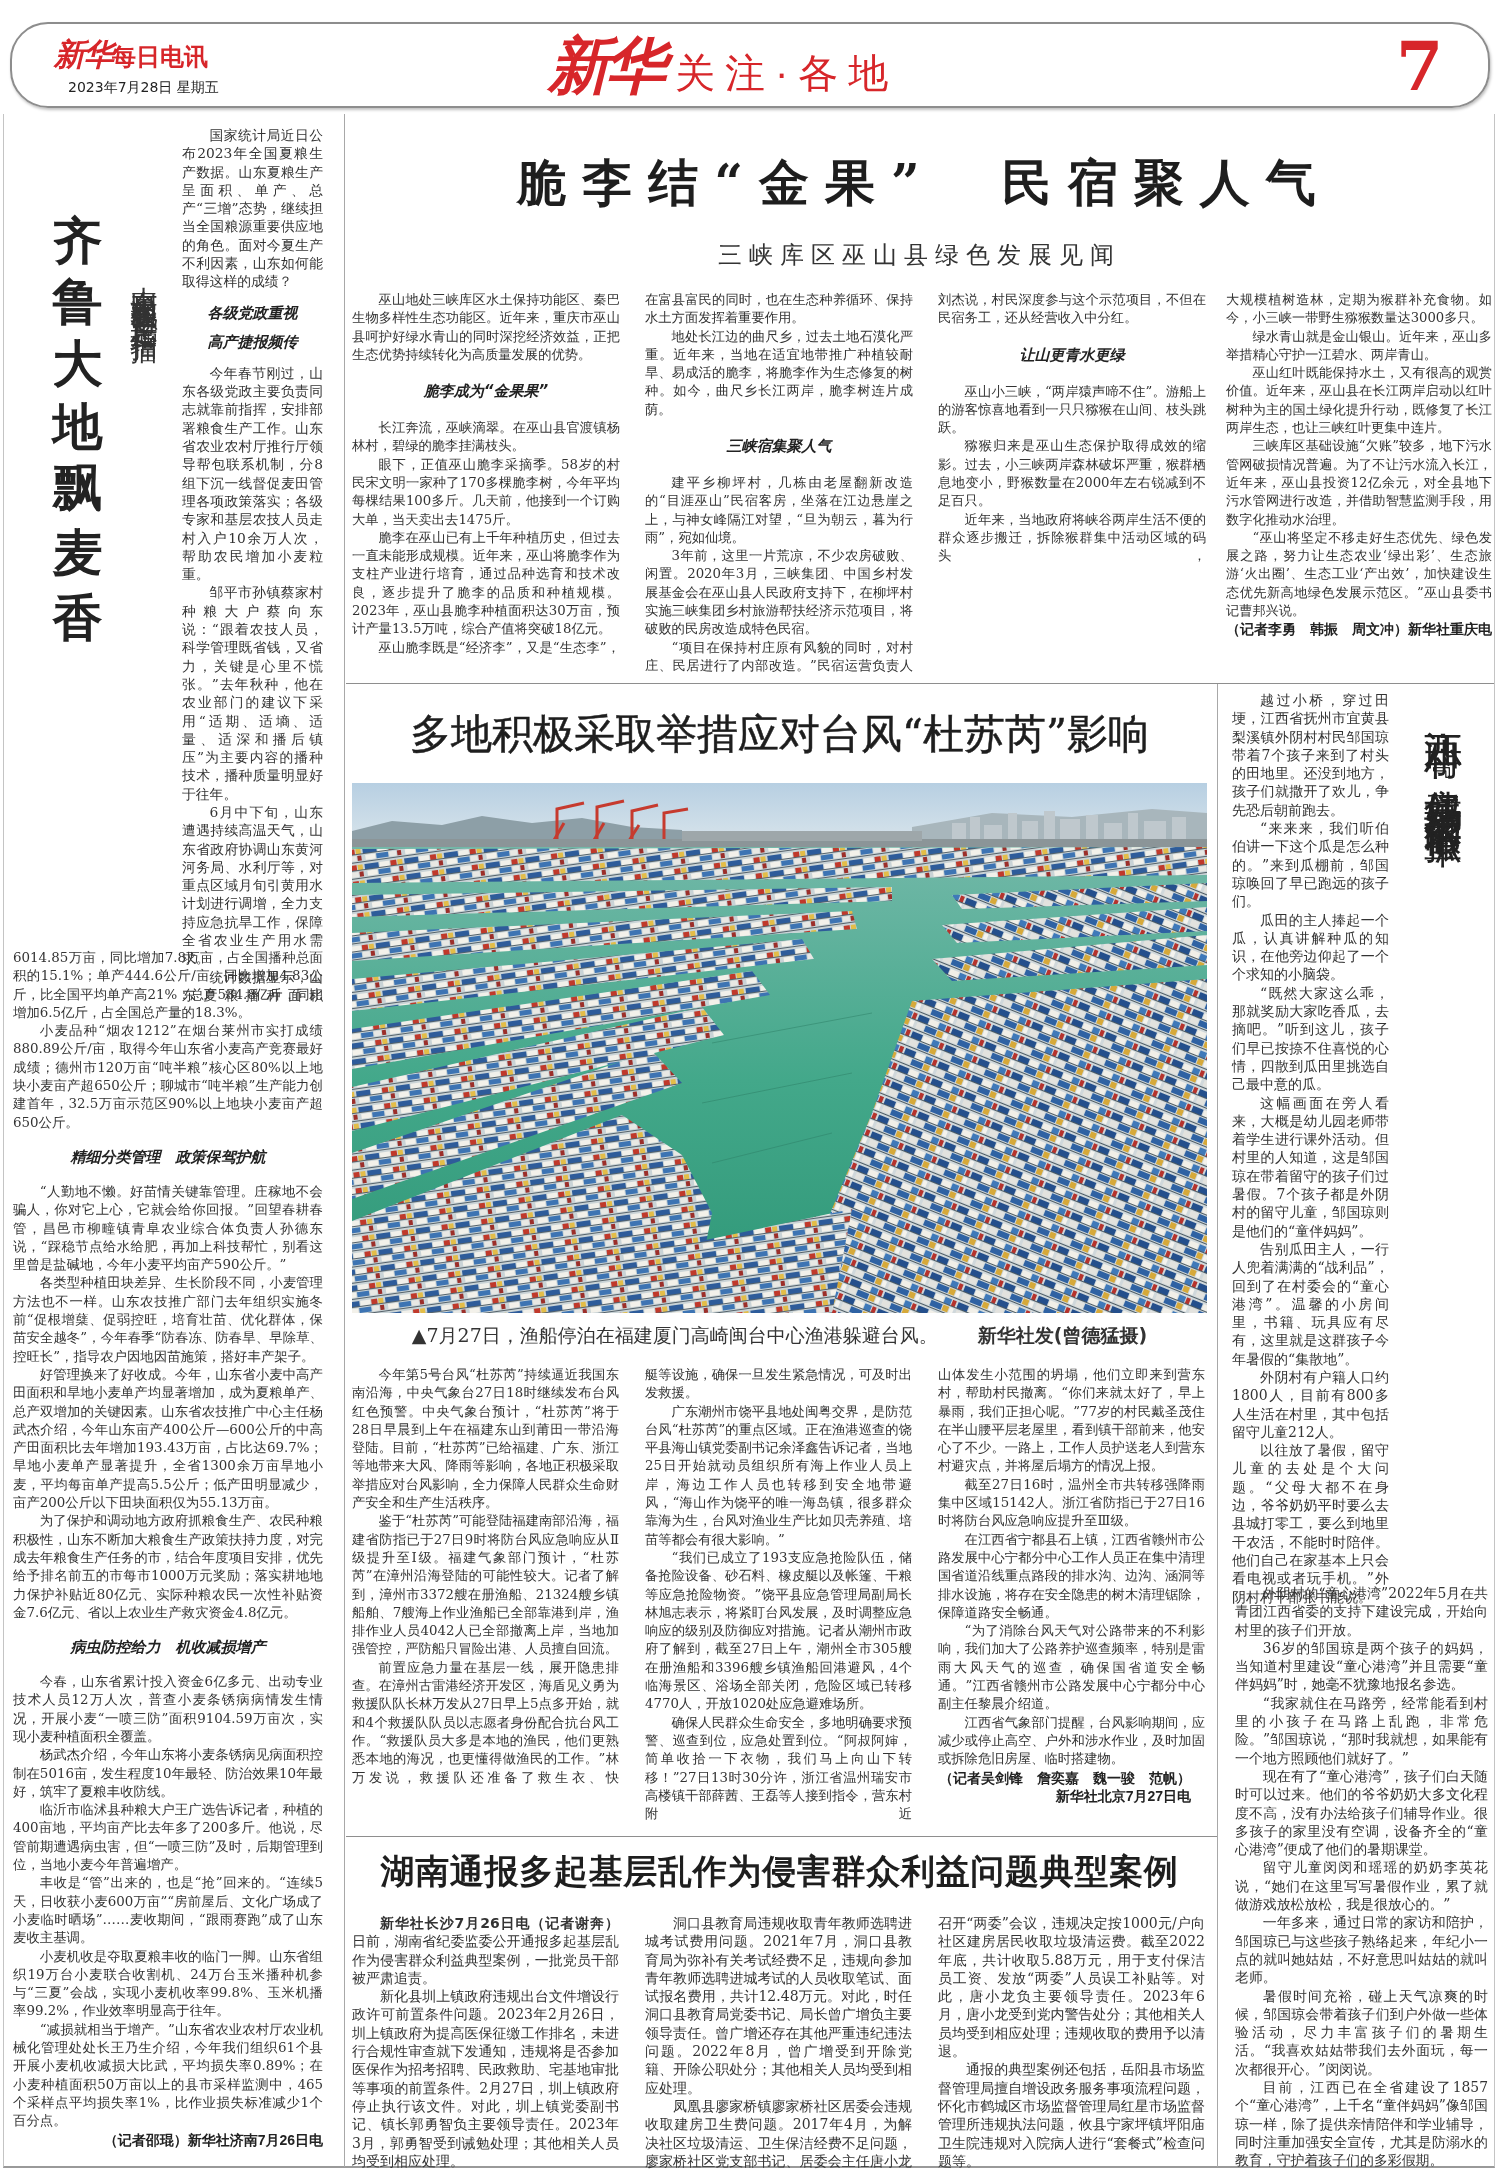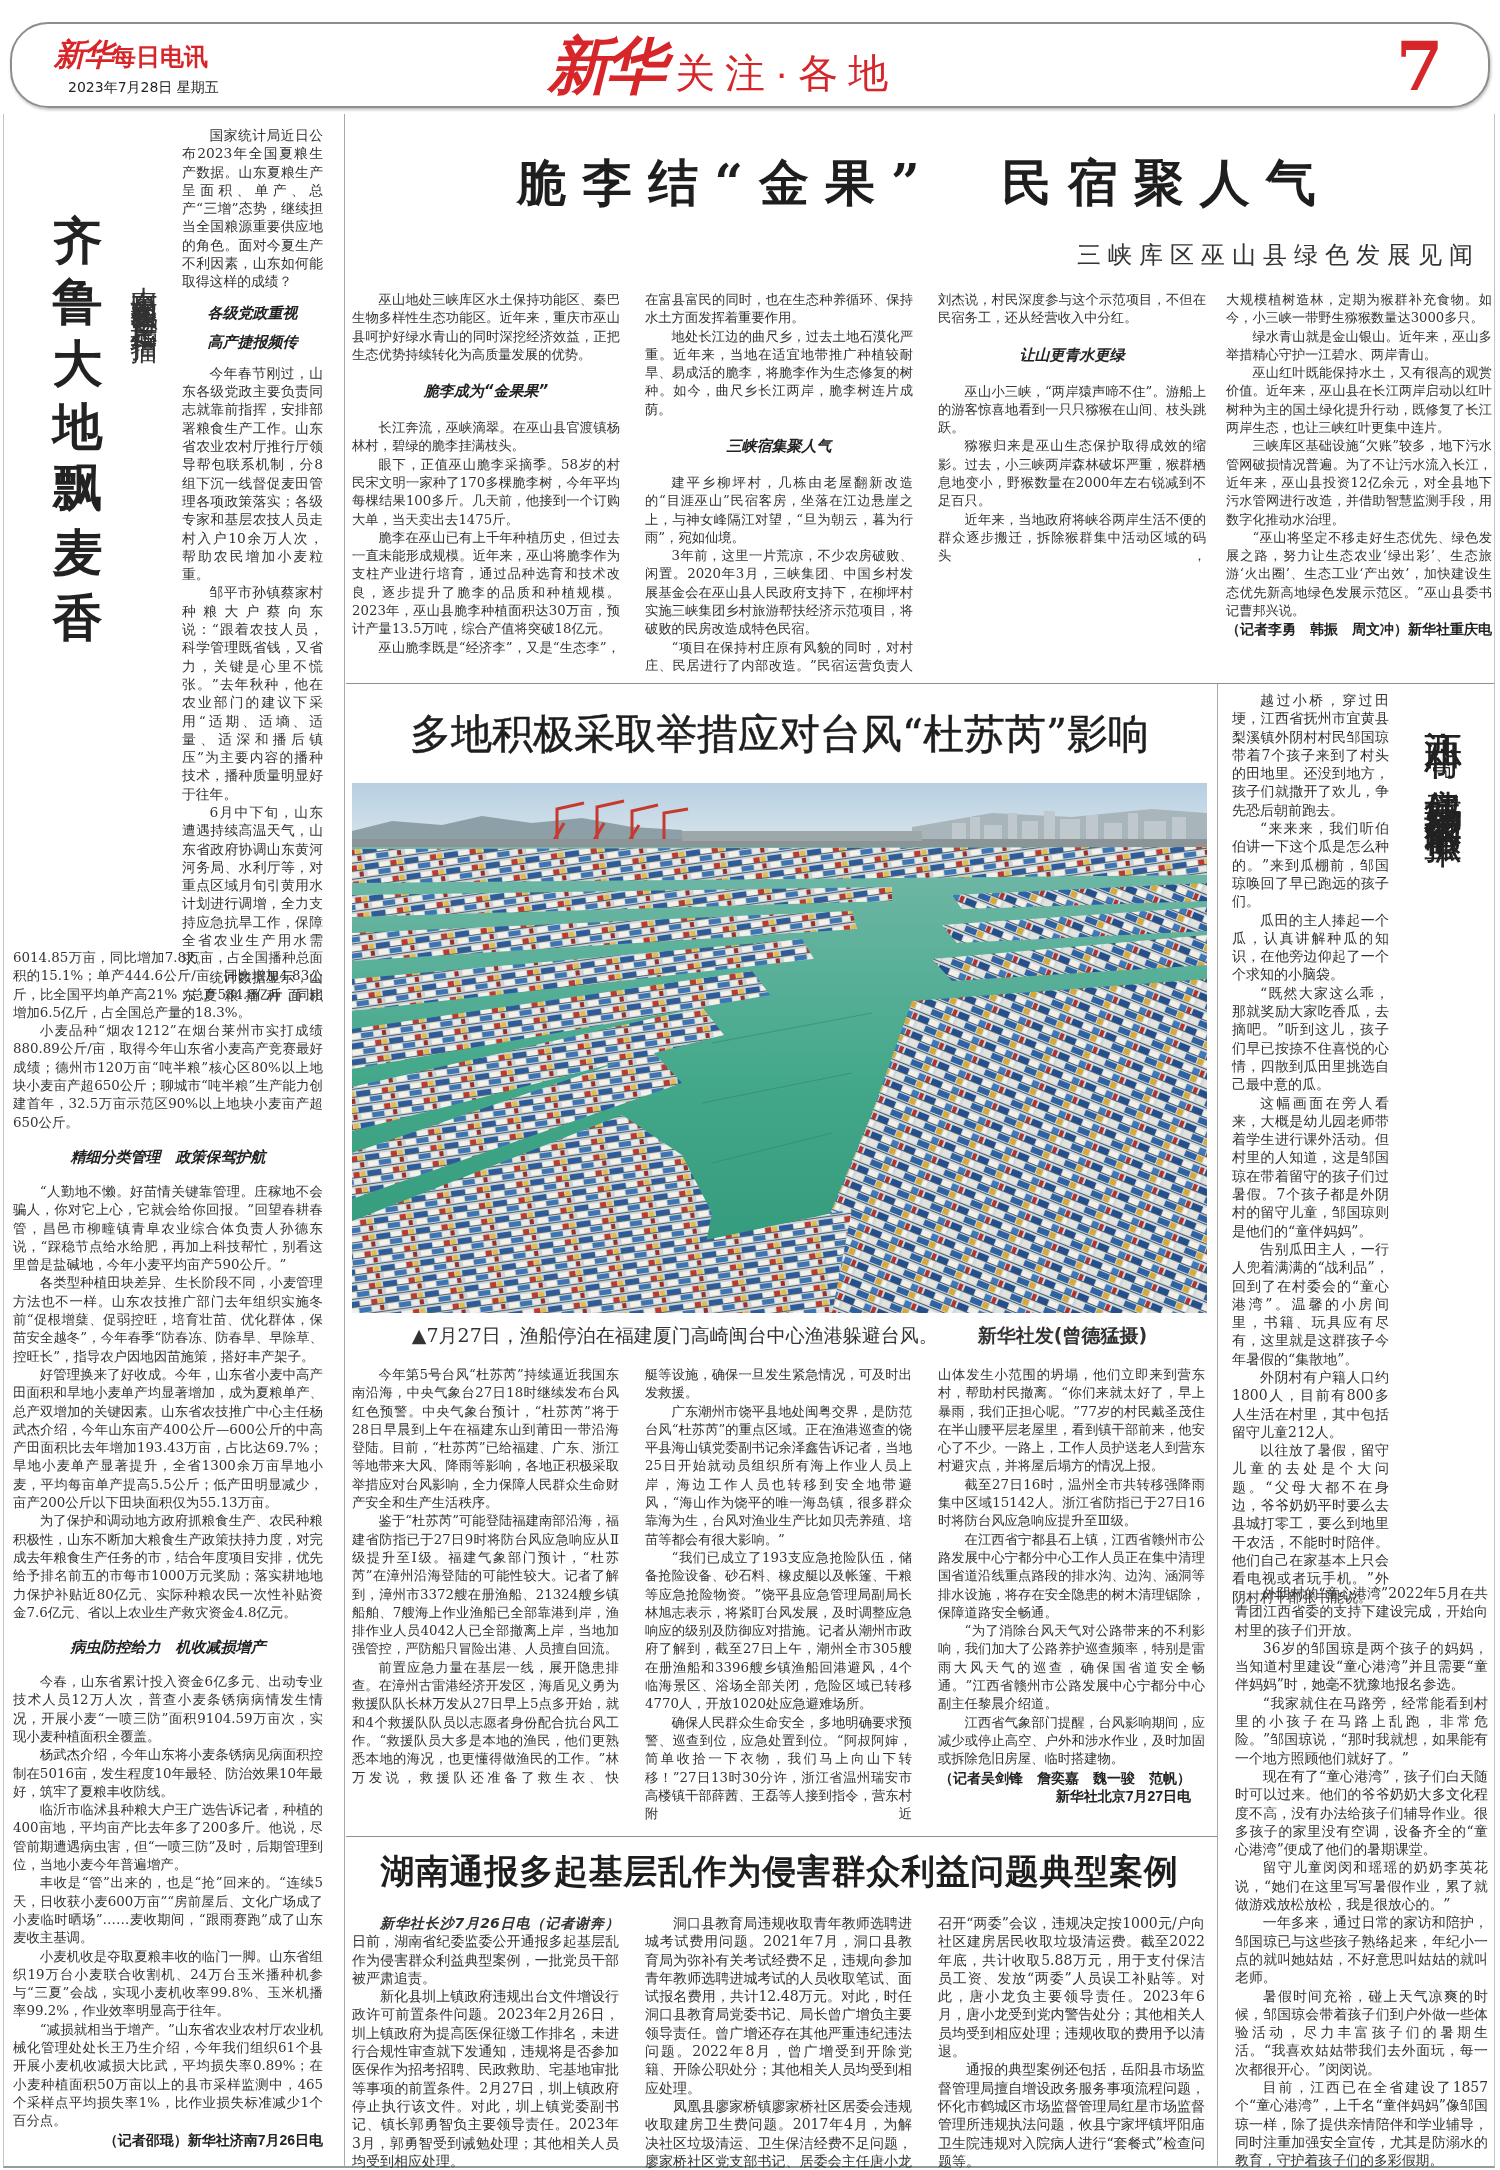--- a/index.html
+++ b/index.html
@@ -23,21 +23,21 @@
   .col p{margin:0;text-indent:2em;}
   .col p.cont{text-indent:0;}
   .col p.split{text-align-last:justify;}
   .subhead{font-family:"DejaVu Sans",sans-serif;font-weight:bold;text-align:center;font-size:15px;line-height:54.9px;margin:0;color:#222;font-style:italic;}
   .subhead.w51{line-height:51px;}
   .byline{font-family:Liberation Sans, sans-serif;font-weight:bold;text-align:right;font-size:14px;line-height:18.3px;color:#222;white-space:nowrap;}
   .vtitle{position:absolute;writing-mode:vertical-rl;white-space:nowrap;color:#222;}
   .headline{position:absolute;text-align:center;white-space:nowrap;color:#1e1e1e;}
   .caption{position:absolute;left:352px;top:1323px;width:855px;text-align:center;font-size:19px;color:#333;white-space:nowrap;}
   .caption .credit{font-family:"DejaVu Sans",sans-serif;font-weight:bold;margin-left:40px;}
-  .lead-dateline{font-family:"DejaVu Sans",sans-serif;font-weight:bold;font-style:italic;}
+  .lead-dateline{font-family:"DejaVu Sans",sans-serif;font-weight:bold;}
 </style>
 </head>
 <body>
 
 <div class="header-box"></div>
 <div class="paper-logo">
   <span class="brand">新华</span><span class="suffix">每日电讯</span>
 </div>
 <div class="paper-date">2023年7月28日 星期五</div>
 <div class="section-brand">新华</div>
@@ -75,21 +75,21 @@
   <p>今春，山东省累计投入资金6亿多元、出动专业技术人员12万人次，普查小麦条锈病病情发生情况，开展小麦“一喷三防”面积9104.59万亩次，实现小麦种植面积全覆盖。</p>
   <p>杨武杰介绍，今年山东将小麦条锈病见病面积控制在5016亩，发生程度10年最轻、防治效果10年最好，筑牢了夏粮丰收防线。</p>
   <p>临沂市临沭县种粮大户王广选告诉记者，种植的400亩地，平均亩产比去年多了200多斤。他说，尽管前期遭遇病虫害，但“一喷三防”及时，后期管理到位，当地小麦今年普遍增产。</p>
   <p>丰收是“管”出来的，也是“抢”回来的。“连续5天，日收获小麦600万亩”“房前屋后、文化广场成了小麦临时晒场”……麦收期间，“跟雨赛跑”成了山东麦收主基调。</p>
   <p>小麦机收是夺取夏粮丰收的临门一脚。山东省组织19万台小麦联合收割机、24万台玉米播种机参与“三夏”会战，实现小麦机收率99.8%、玉米机播率99.2%，作业效率明显高于往年。</p>
   <p>“减损就相当于增产。”山东省农业农村厅农业机械化管理处处长王乃生介绍，今年我们组织61个县开展小麦机收减损大比武，平均损失率0.89%；在小麦种植面积50万亩以上的县市采样监测中，465个采样点平均损失率1%，比作业损失标准减少1个百分点。</p>
   <div class="byline">（记者邵琨）新华社济南7月26日电</div>
 </div>
 
 <div class="headline" style="left:352px;top:150px;width:1128px;font-size:50px;font-weight:bold;letter-spacing:16px;padding-left:16px;box-sizing:border-box;">脆李结“金果”　民宿聚人气</div>
-<div class="headline" style="left:352px;top:239px;width:1128px;font-size:24px;letter-spacing:7px;padding-left:7px;box-sizing:border-box;font-family:'DejaVu Sans',sans-serif;color:#333;text-align:right;">三峡库区巫山县绿色发展见闻</div>
+<div class="headline" style="left:352px;top:239px;width:1128px;font-size:24px;letter-spacing:7px;padding-left:7px;box-sizing:border-box;font-family:'DejaVu Sans',sans-serif;color:#333;">三峡库区巫山县绿色发展见闻</div>
 
 <div class="col" style="left:352px;top:291px;width:268px;">
   <p>巫山地处三峡库区水土保持功能区、秦巴生物多样性生态功能区。近年来，重庆市巫山县呵护好绿水青山的同时深挖经济效益，正把生态优势持续转化为高质量发展的优势。</p>
   <div class="subhead">脆李成为“金果果”</div>
   <p>长江奔流，巫峡滴翠。在巫山县官渡镇杨林村，碧绿的脆李挂满枝头。</p>
   <p>眼下，正值巫山脆李采摘季。58岁的村民宋文明一家种了170多棵脆李树，今年平均每棵结果100多斤。几天前，他接到一个订购大单，当天卖出去1475斤。</p>
   <p>脆李在巫山已有上千年种植历史，但过去一直未能形成规模。近年来，巫山将脆李作为支柱产业进行培育，通过品种选育和技术改良，逐步提升了脆李的品质和种植规模。2023年，巫山县脆李种植面积达30万亩，预计产量13.5万吨，综合产值将突破18亿元。</p>
   <p class="split">巫山脆李既是“经济李”，又是“生态李”，</p>
 </div>
 <div class="col" style="left:645px;top:291px;width:268px;">

